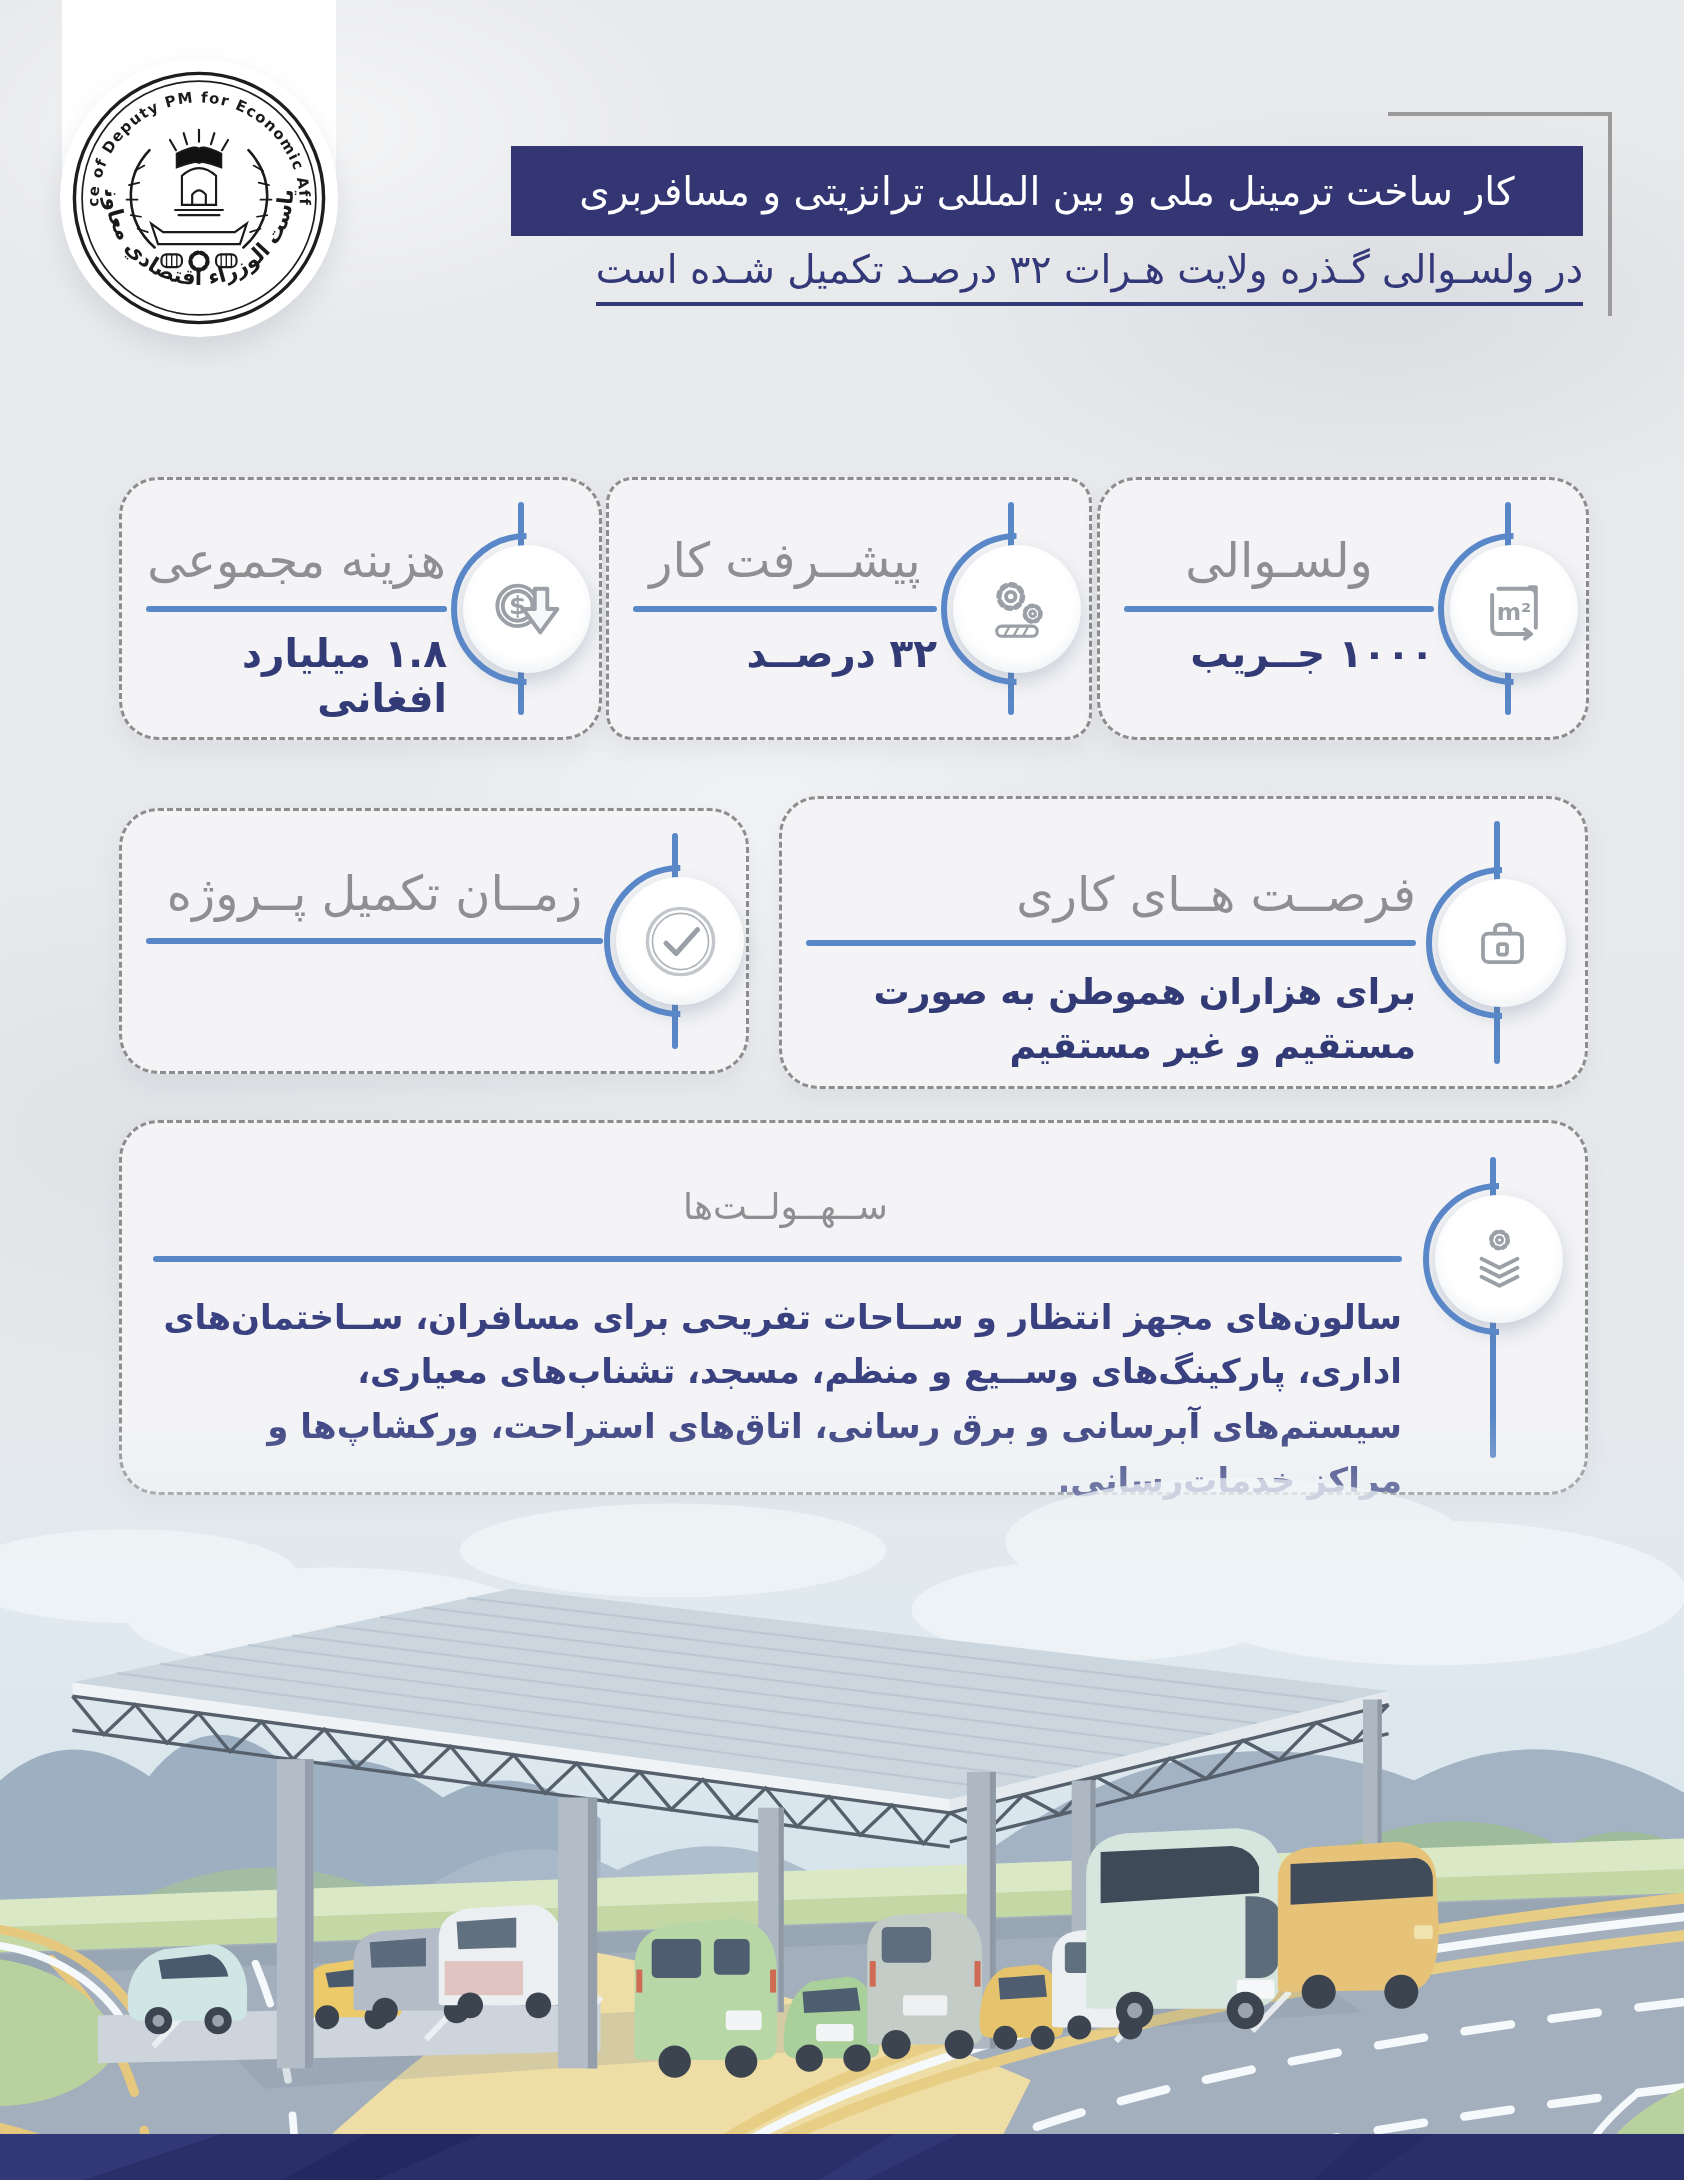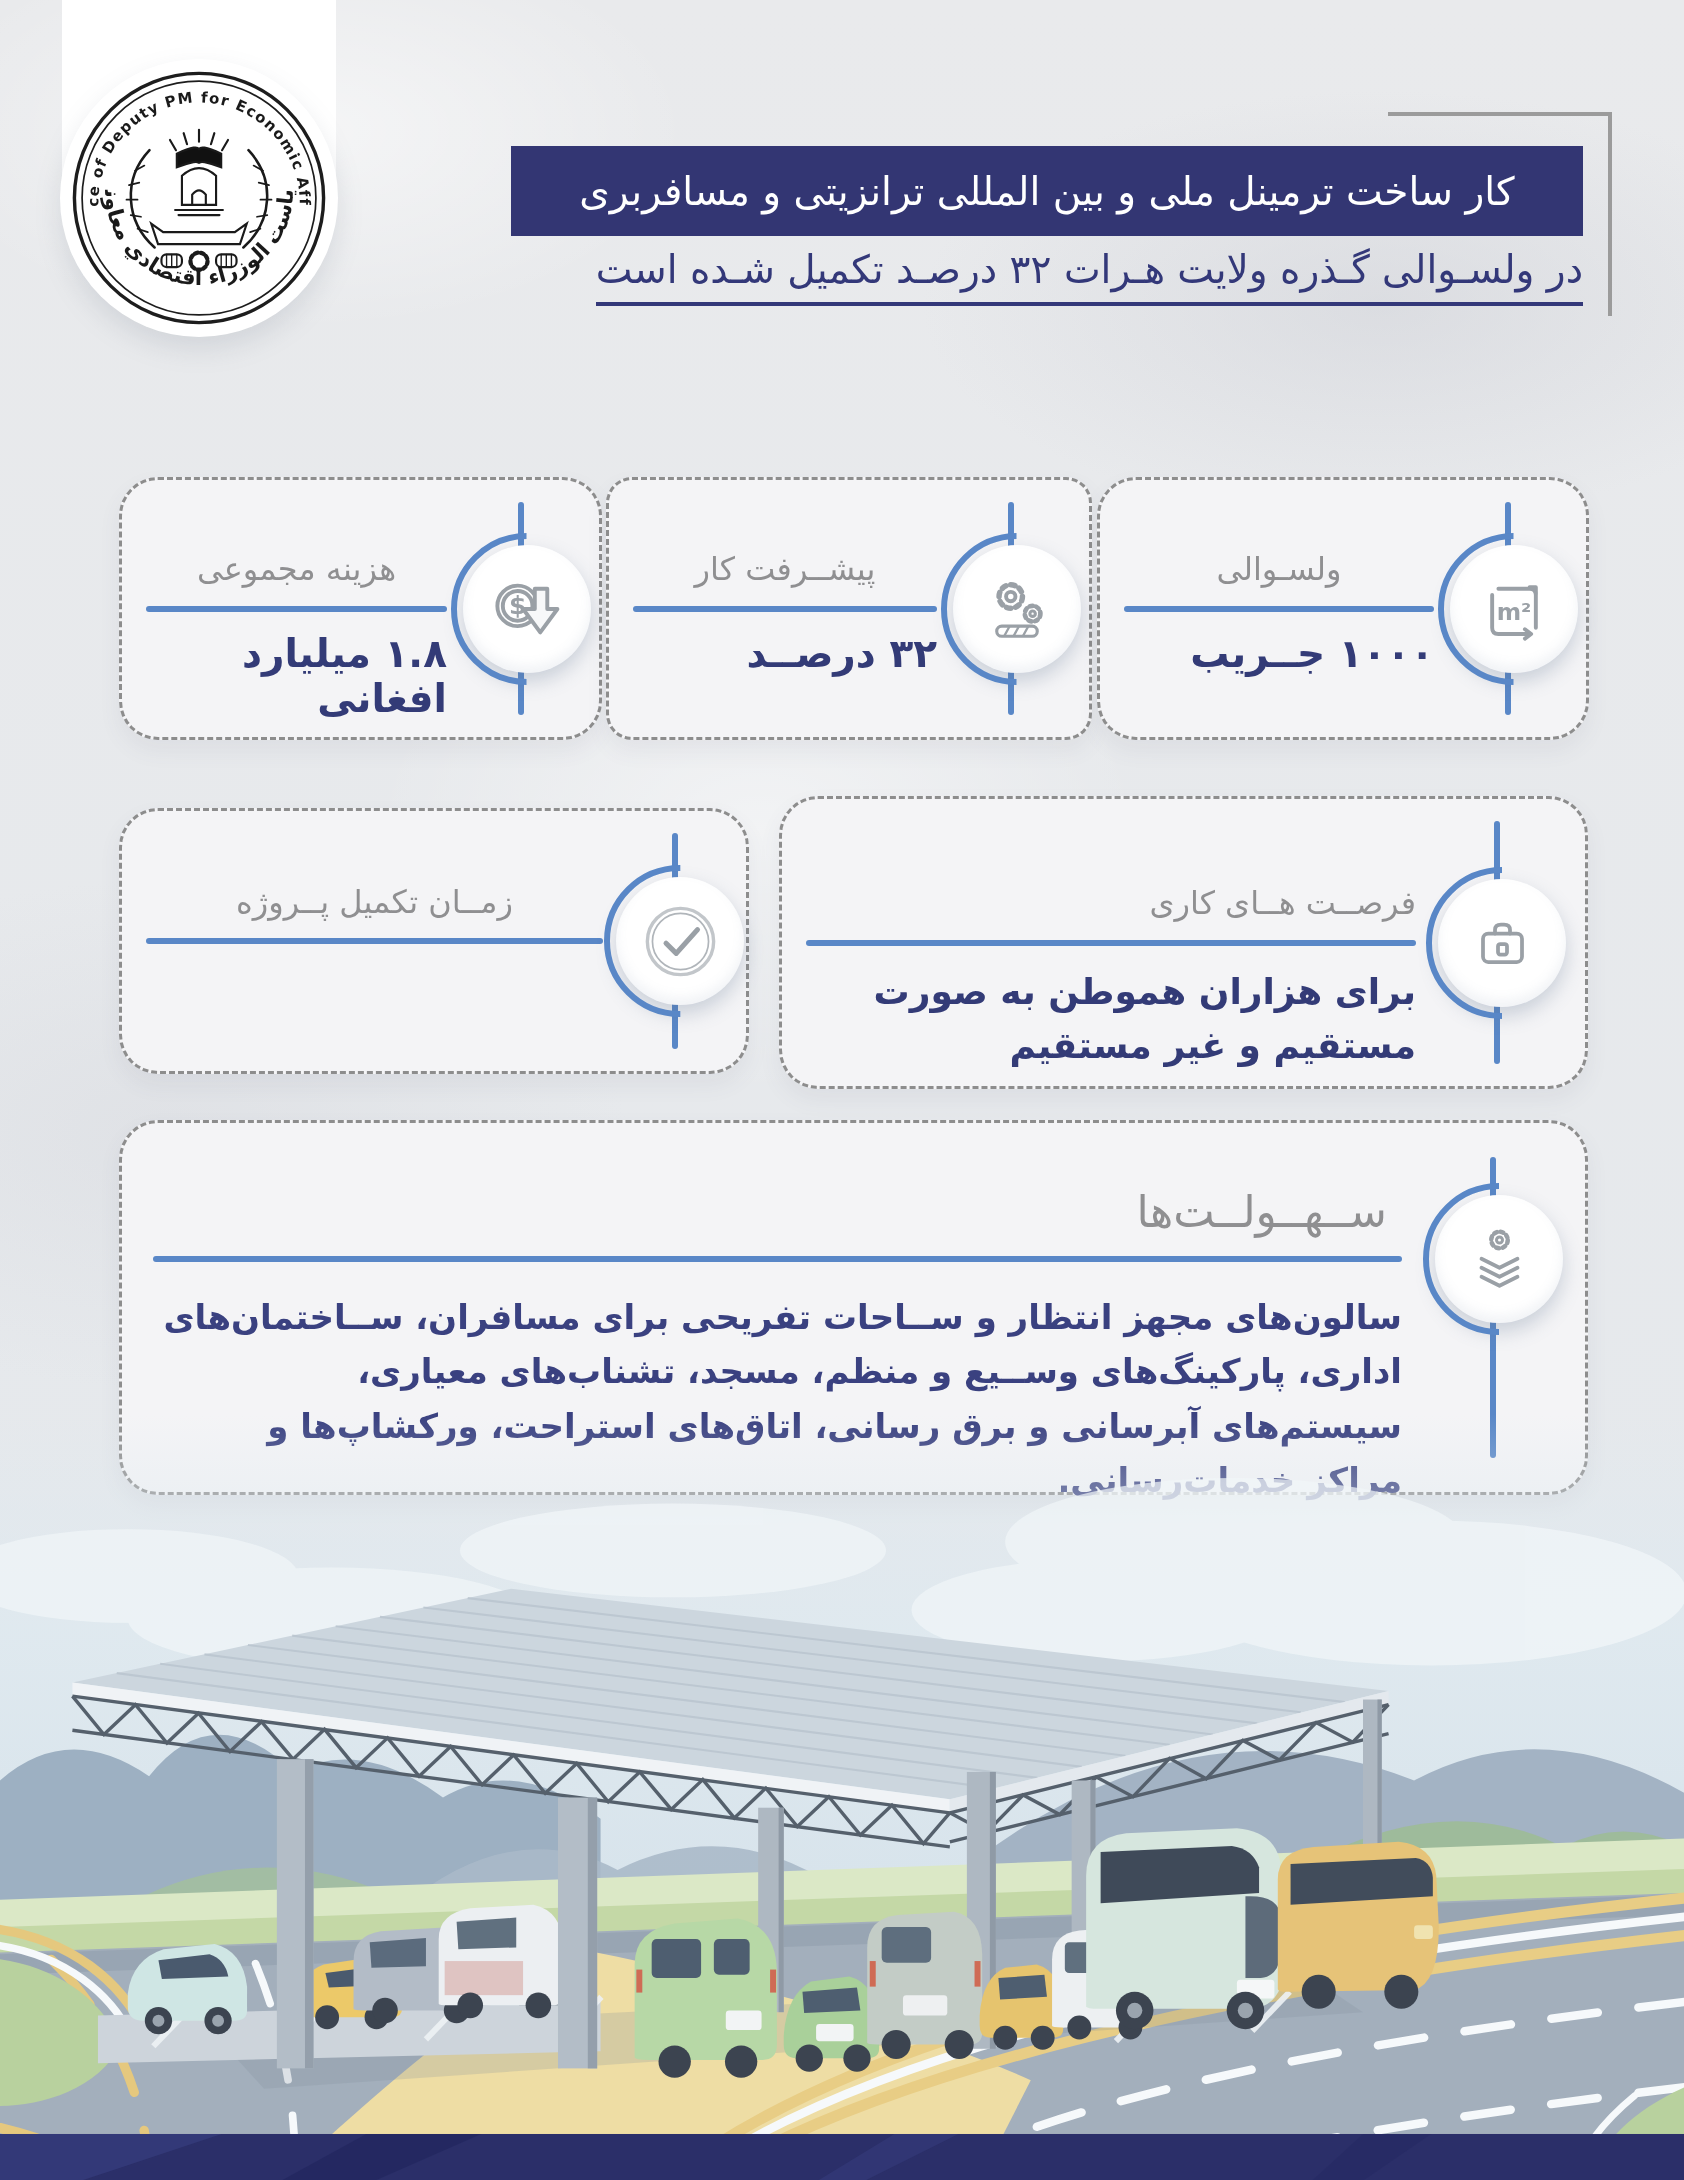--- a/index.html
+++ b/index.html
@@ -48,31 +48,31 @@
   .c-cost .circle,.c-progress .circle,.c-area .circle{right:8.5px;top:50%;transform:translateY(-50%);}
   .c-time .circle{right:1.7px;top:50%;transform:translateY(-50%);}
   .c-jobs .circle{right:19px;top:50%;transform:translateY(-50%);}
   .c-fac .circle{right:22px;top:72px;}
   .hline{position:absolute;height:6px;background:#5987c7;border-radius:3.4px;top:calc(50% - 3px);left:24px;}
   .c-cost .hline,.c-progress .hline,.c-area .hline{right:152px;}
   .c-time .hline{right:143px;}
   .c-jobs .hline{right:169px;}
   .c-fac .hline{top:133px;left:31px;right:183px;}
   .stat-title{position:absolute;left:24px;bottom:calc(50% + 20.4px);text-align:center;direction:rtl;
-    color:#8f8f91;font-size:32px;}
+    color:#8f8f91;font-size:48px;}
   .c-cost .stat-title,.c-progress .stat-title,.c-area .stat-title{right:152px;}
   .c-time .stat-title{right:143px;}
   .stat-value{position:absolute;left:24px;top:calc(50% + 22px);text-align:right;direction:rtl;
     color:#333b77;font-size:39px;font-weight:bold;}
   .c-cost .stat-value,.c-progress .stat-value,.c-area .stat-value{right:152px;}
   .c-time .stat-value{right:143px;}
   .c-jobs .stat-title{right:169px;left:34px;text-align:right;}
   .c-jobs .stat-value{right:169px;left:34px;text-align:right;font-size:36px;line-height:1.5;top:calc(50% + 22px);}
-  .fac-title{position:absolute;right:198px;left:34px;top:63px;text-align:right;direction:rtl;
-    color:#8f8f91;font-size:44px;}
+  .fac-title{position:absolute;right:170px;left:34px;top:63px;text-align:center;direction:rtl;
+    color:#8f8f91;font-size:36px;}
   .fac-body{position:absolute;right:183px;left:39px;top:167px;text-align:right;direction:rtl;
     color:#3a4180;font-size:34px;font-weight:bold;line-height:1.6;}
   .illustration{position:absolute;left:0;top:1414px;width:1685px;height:767px;}
 </style>
 </head>
 <body>
 
 <div class="page">
 
   <div class="logo-wrap">

